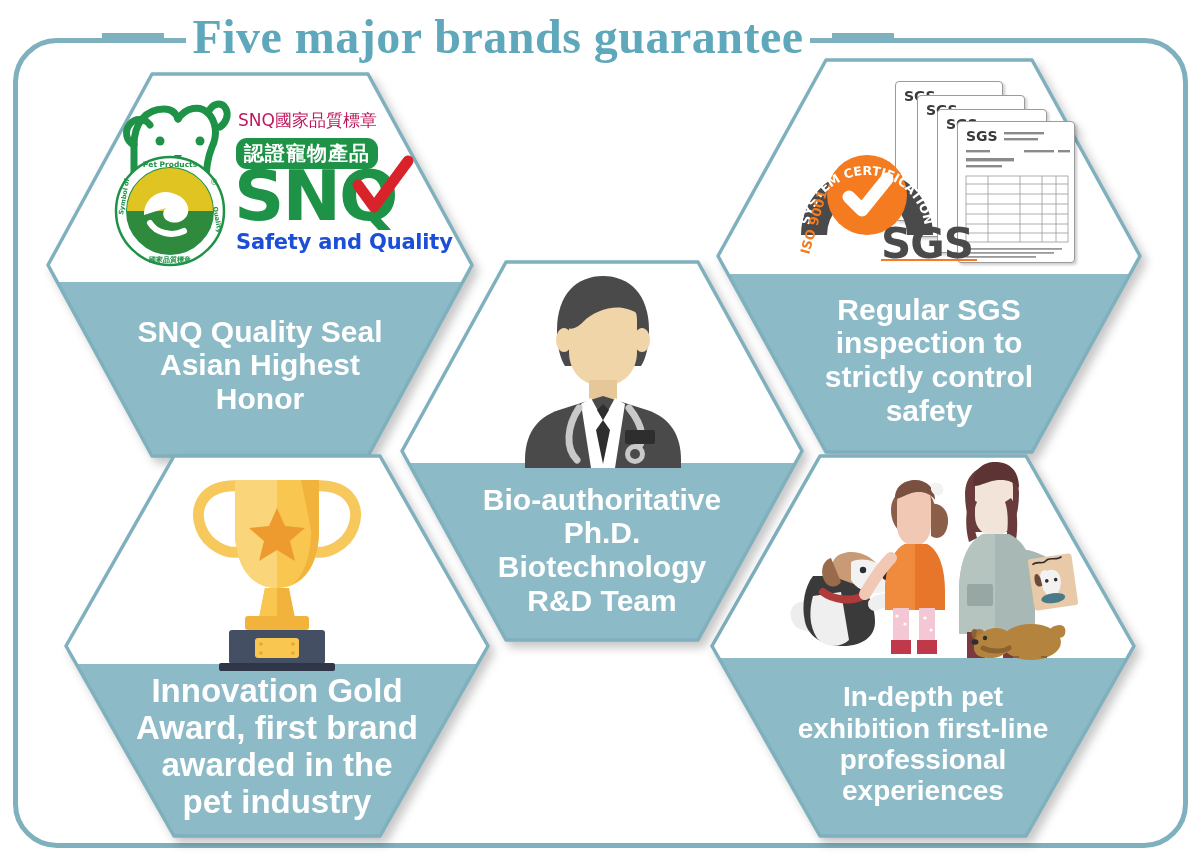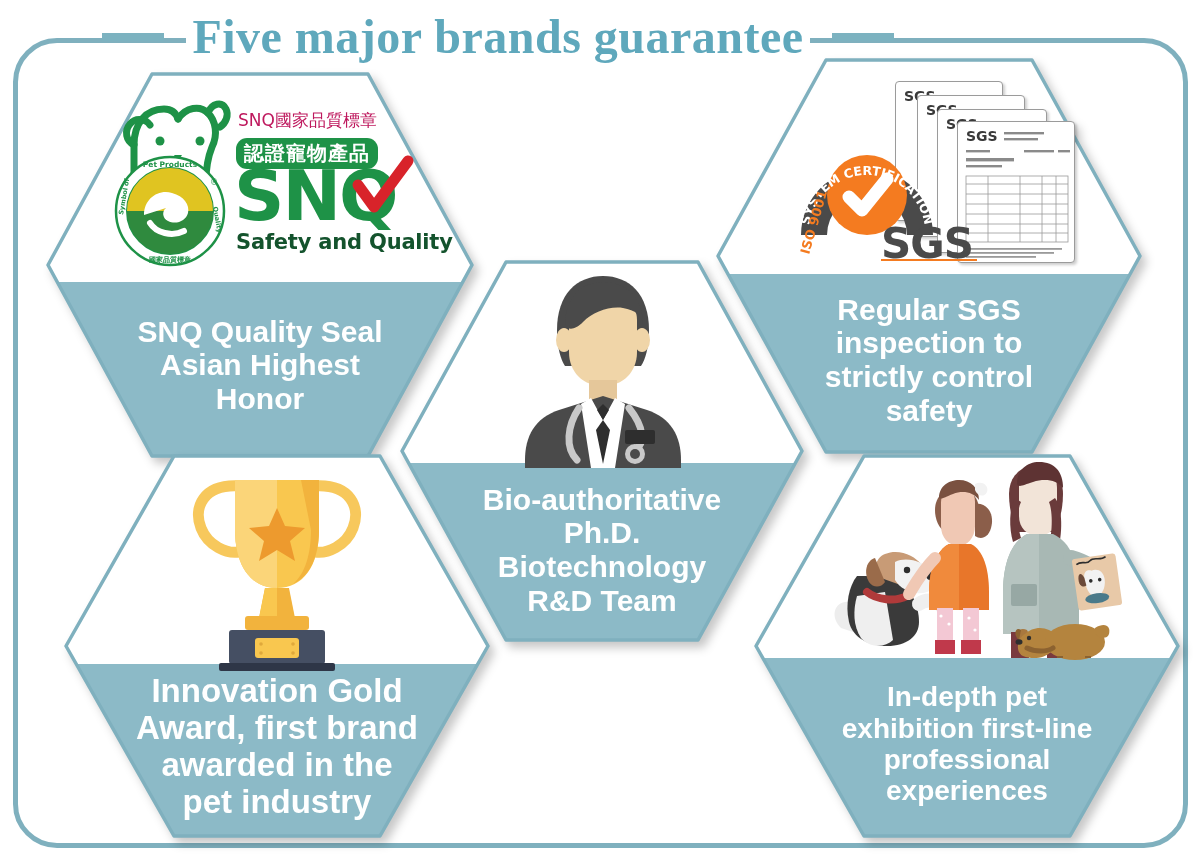--- a/index.html
+++ b/index.html
@@ -103,21 +103,21 @@
     font-family: "DejaVu Sans", sans-serif;
   }
   .snq-big {
     position: absolute; left: 122px; top: 72px;
     font-size: 70px; font-weight: bold; color: #1E9247;
     letter-spacing: -2px; line-height: 54px;
     font-family: "DejaVu Sans", sans-serif;
   }
   .snq-tag {
     position: absolute; left: 124px; top: 133px;
-    font-size: 21px; font-weight: bold; color: #14532d;
+    font-size: 21px; font-weight: bold; color: #1d4ed8;
     letter-spacing: -0.2px; white-space: nowrap;
     font-family: "DejaVu Sans", sans-serif;
   }
 
   
   .sgs-wrap { width: 300px; height: 190px; position: relative; }
   .sgs-doc {
     position: absolute;
     background: #ffffff;
     border: 1.5px solid #9b9b9b;
@@ -413,21 +413,21 @@
 
       <foreignObject class="hex-fo-bot" x="22" y="214" width="386" height="162">
         <div xmlns="http://www.w3.org/1999/xhtml" class="hex-label lbl-29">Innovation Gold
 Award, first brand
 awarded in the
 pet industry</div>
       </foreignObject>
     </svg>
   </div>
 
-  <div class="hex" style="left:752px; top:452px; width:430px; height:388px;">
+  <div class="hex" style="left:708px; top:452px; width:430px; height:388px;">
     <svg width="430" height="388" viewBox="0 0 430 388">
       <defs>
         <clipPath id="clipBR">
           <path d="M112 4 H318 L426 194 L318 384 H112 L4 194 Z"></path>
         </clipPath>
       </defs>
       <g clip-path="url(#clipBR)">
         <rect x="0" y="0" width="430" height="206" fill="#ffffff"></rect>
         <rect x="0" y="206" width="430" height="182" fill="#8CBAC7"></rect>
       </g>

